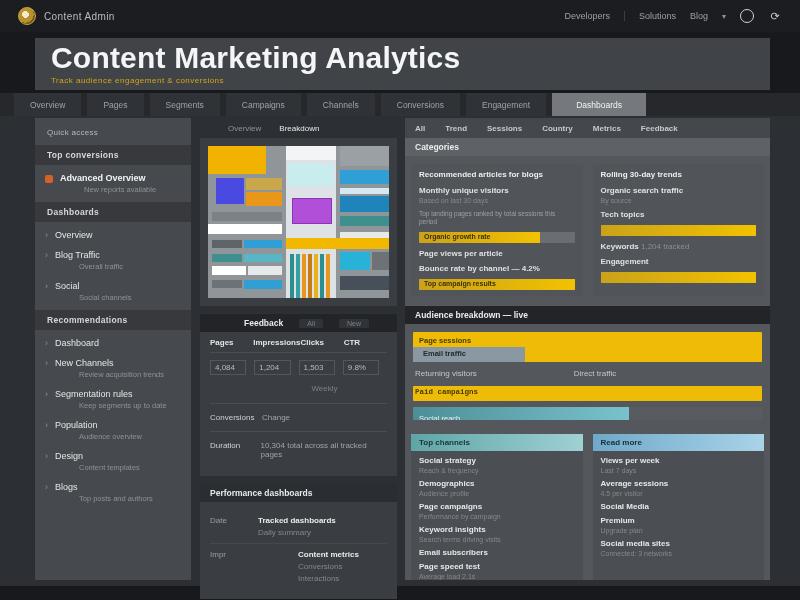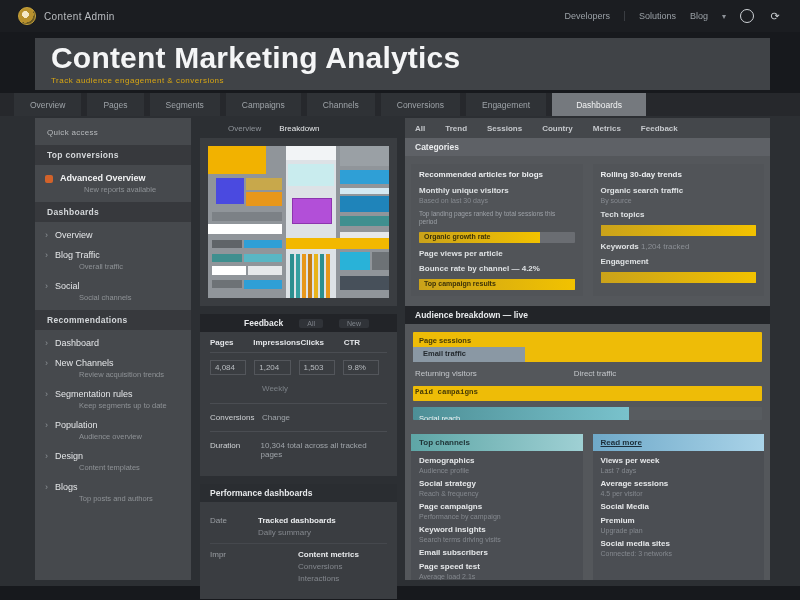--- a/index.html
+++ b/index.html
@@ -61,21 +61,21 @@
 
   .fb-head { background:#222428; height:18px; display:flex; align-items:center; padding:0 10px; }
   .fb-head .fb-title { font-size:8.5px; font-weight:bold; color:#e8eaec; margin-left:34px; }
   .fb-head .pill { margin-left:16px; background:#303338; color:#7e838a; border-radius:2px; font-size:7px; padding:1px 8px; cursor:pointer; }
   .fb-table { padding:6px 10px 8px 10px; font-size:8px; }
   .fb-cols { display:flex; border-bottom:1px solid #4a4d52; padding-bottom:5px; }
   .fb-cols div { flex:1; font-weight:bold; color:#e3e5e8; }
   .fb-row { display:flex; padding:7px 0 3px 0; }
   .fb-row div { flex:1; color:#9fa4a9; }
   .fb-row .boxed { border:1px solid #53565b; padding:2px 4px; margin-right:8px; color:#b8bcc0; }
-  .fb-note { color:#7c8187; padding:6px 0 10px 52px; border-bottom:1px solid #4a4d52; }
+  .fb-note { color:#7c8187; padding:6px 0 10px 52px; border-bottom:1px solid #4a4d52;text-align:center; }
   .fb-kv { display:flex; padding:9px 0; border-bottom:1px solid #4a4d52; }
   .fb-kv .k { width:52px; color:#cfd2d5; }
   .fb-kv .v { color:#9fa4a9; }
   .fb-kv:last-child { border-bottom:none; }
 
   .perf-head { background:#2a2d31; height:18px; display:flex; align-items:center; padding:0 10px;
     font-size:8.5px; font-weight:bold; color:#e6e8ea; }
   .perf-body { padding:8px 10px 10px 10px; font-size:8px; }
   .perf-row { display:flex; padding:6px 0; border-bottom:1px solid #45484d; }
   .perf-row:last-child { border-bottom:none;gap:40px; }
@@ -111,21 +111,21 @@
   .y2 { height:15px; background:#eebc07; border-radius:1px; font-size:7.5px; color:#463a06; font-weight:bold; padding:2px 2px;font-family:Liberation Mono, monospace; }
   .tealbar { height:13px; background:#585c60; margin-top:6px; border-radius:1px; position:relative; overflow:hidden; }
   .tealbar .tfill { position:absolute; left:0; top:0; bottom:0; width:62%;
     background:linear-gradient(90deg,#4d8f96,#79c2cc); }
   .tealbar .lbl { position:relative; z-index:1; font-size:7.5px; color:#eef3f4; padding:2px 6px; }
 
   .bot-cols { display:flex; gap:10px; padding:8px 6px; }
   .bot-col { flex:1; background:#4b4e53; font-size:8px; padding-bottom:6px; }
   .bot-hd { padding:4px 8px; font-size:8px; font-weight:bold; color:#1f3336; }
   .bot-hd.teal { background:linear-gradient(90deg,#5ea6a6,#9fd0d4); }
-  .bot-hd.blue { background:linear-gradient(90deg,#6fa9c9,#a9d3e8); color:#1c2e3a;text-decoration:underline; }
+  .bot-hd.blue { background:linear-gradient(90deg,#6fa9c9,#a9d3e8); color:#1c2e3a; }
   .bitem { padding:5px 8px 0 8px; cursor:pointer; }
   .bitem .t { color:#e6e8ea; font-weight:bold; }
   .bitem .s { color:#85898f; font-size:7px; margin-top:2px; }
   .yband { margin:7px 8px 0 8px; background:linear-gradient(90deg,#e9b400,#f6cf3a);
     font-size:7.5px; color:#3c3208; font-weight:bold; padding:4px 6px; border-radius:1px; cursor:pointer; }
 </style>
 </head>
 <body>
 
 <div class="stage">
@@ -406,28 +406,28 @@
       <div class="tealbar">
         <span class="tfill"></span>
         <span class="lbl">Social reach</span>
       </div>
     </div>
 
     <div class="bot-cols">
       <div class="bot-col">
         <div class="bot-hd teal">Top channels</div>
         <div class="bitem">
+          <div class="t">Social strategy</div>
+          <div class="s">Reach &amp; frequency</div>
+        </div>
+        <div class="bitem">
           <div class="t">Demographics</div>
           <div class="s">Audience profile</div>
         </div>
         <div class="bitem">
-          <div class="t">Social strategy</div>
-          <div class="s">Reach &amp; frequency</div>
-        </div>
-        <div class="bitem">
           <div class="t">Page campaigns</div>
           <div class="s">Performance by campaign</div>
         </div>
         <div class="bitem">
           <div class="t">Keyword insights</div>
           <div class="s">Search terms driving visits</div>
         </div>
         <div class="bitem">
           <div class="t">Email subscribers</div>
         </div>

